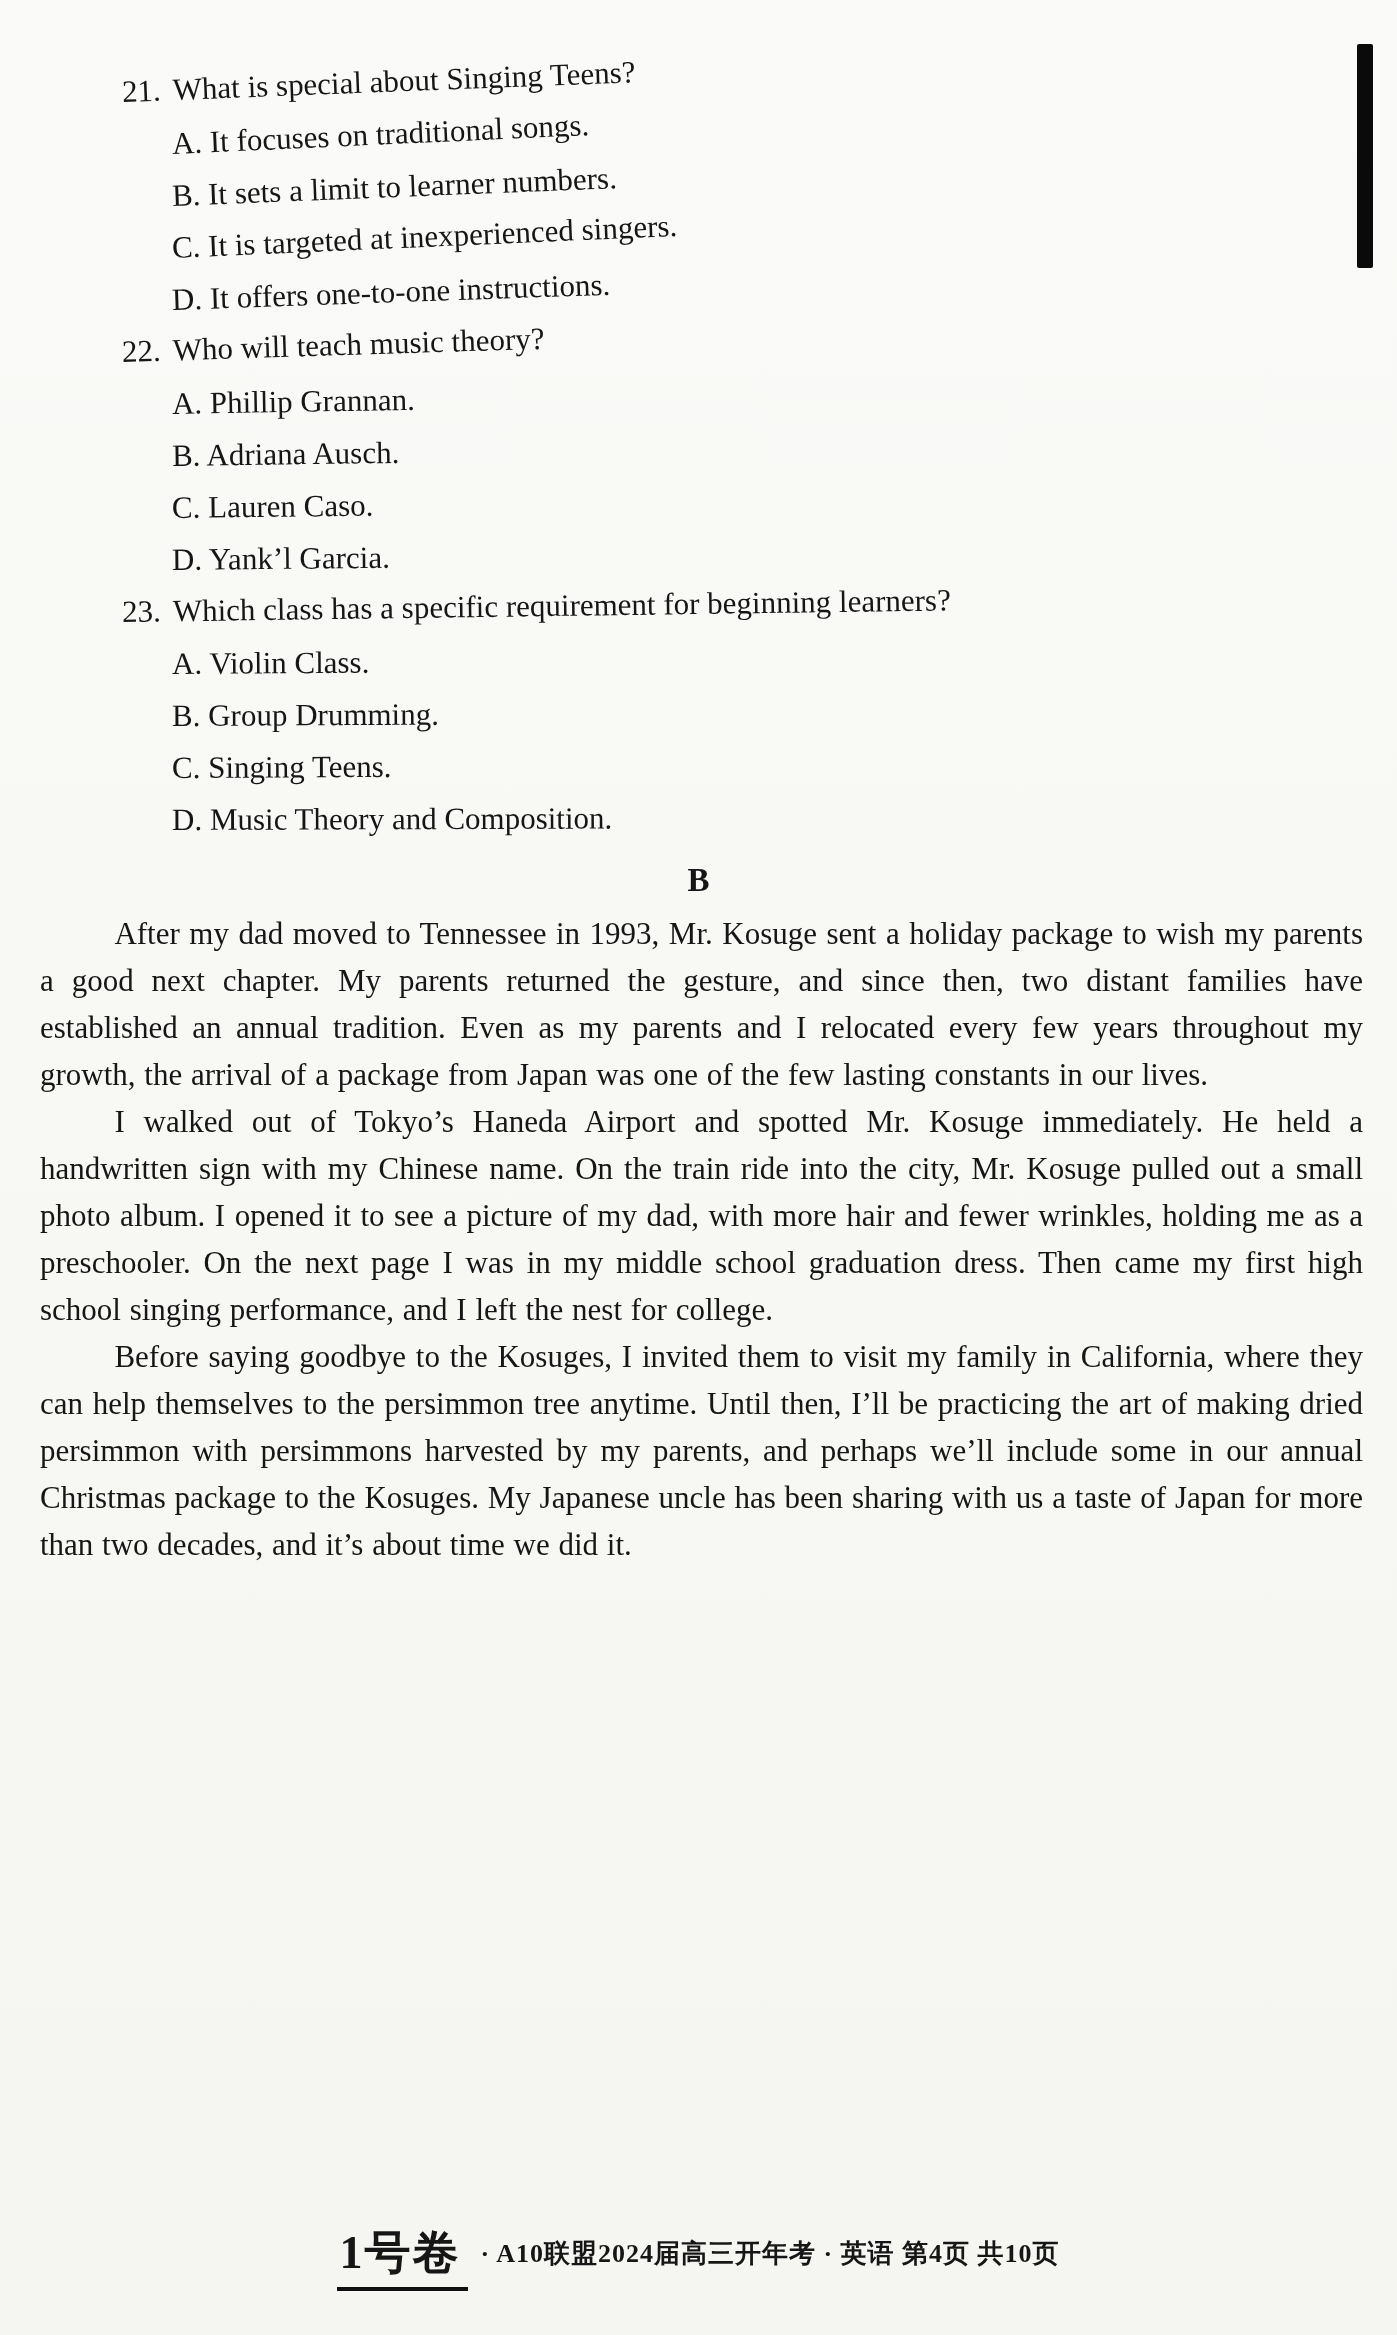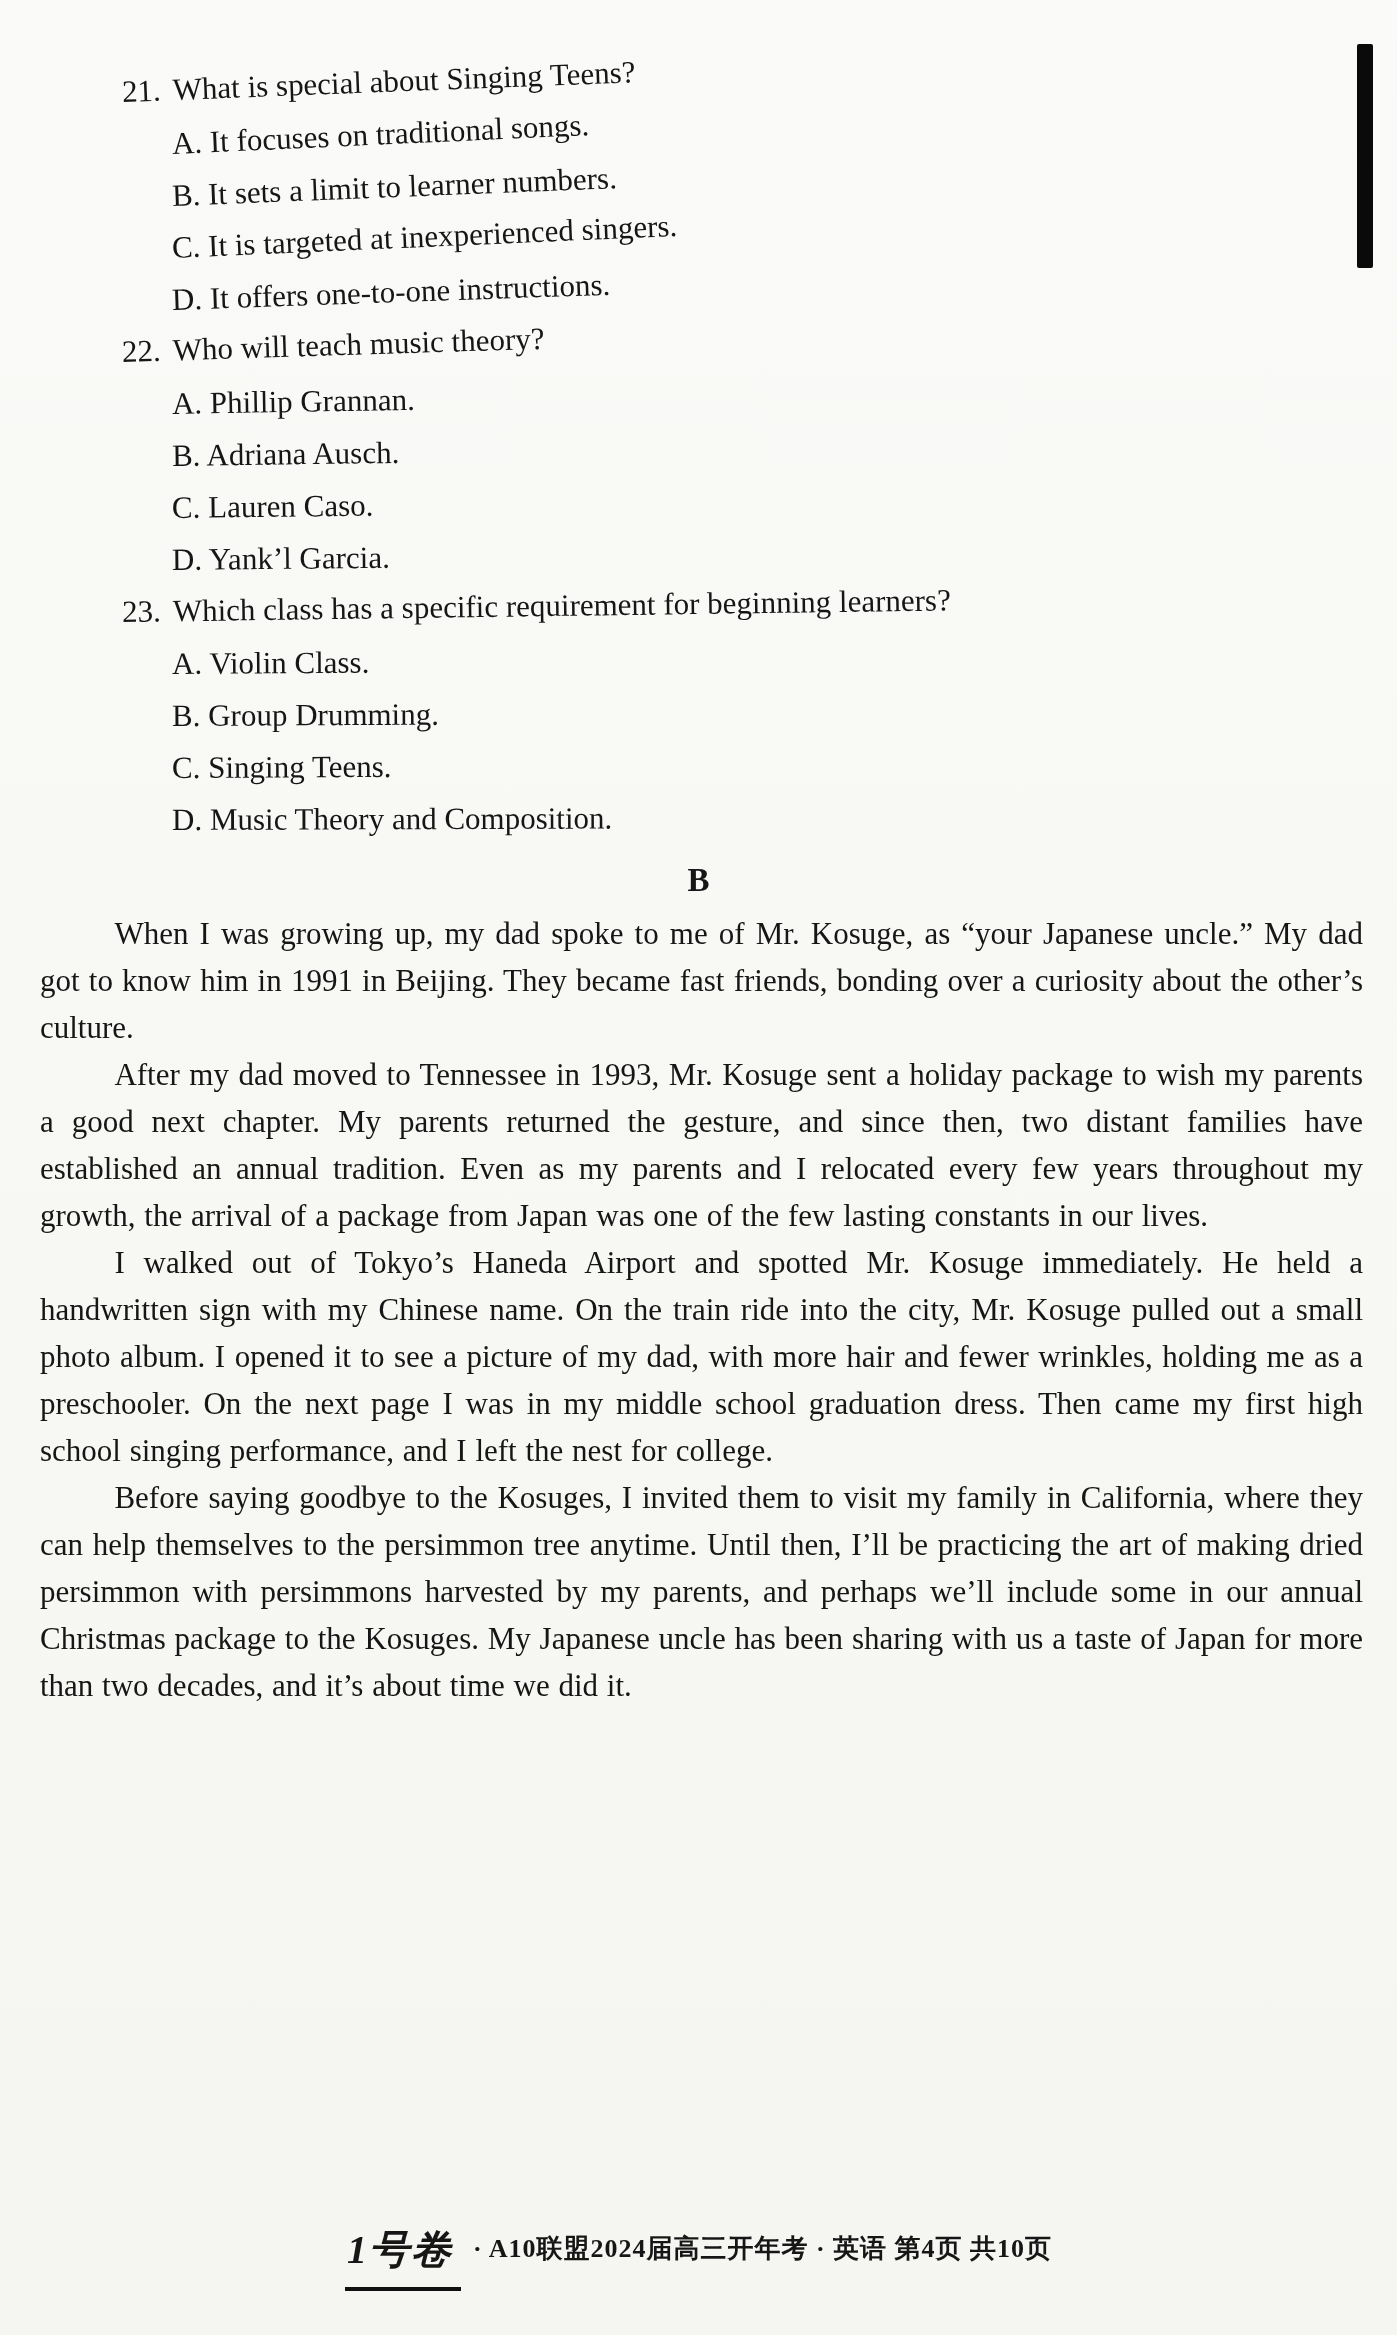--- a/index.html
+++ b/index.html
@@ -84,26 +84,25 @@
   .footer {
     position: absolute;
     bottom: 44px;
     left: 0;
     width: 100%;
     text-align: center;
     white-space: nowrap;
   }
   .brand-logo {
     display: inline-block;
-    font-style: italic;
     font-weight: bold;
-    font-size: 40px;
+    font-size: 46px;
     letter-spacing: 2px;
     border-bottom: 4px solid #101010;
-    padding: 0 8px 10px 2px;
+    padding: 0 8px 3px 2px;
     margin-right: 12px;
     vertical-align: -6px;
   }
   .footer-text {
     font-weight: bold;
     font-size: 26px;
     letter-spacing: 1px;
   }
 </style>
 </head>
@@ -137,21 +136,20 @@
     <div class="q-line q-opt">A. Violin Class.</div>
     <div class="q-line q-opt">B. Group Drumming.</div>
     <div class="q-line q-opt">C. Singing Teens.</div>
     <div class="q-line q-opt">D. Music Theory and Composition.</div>
 
   </section>
 
   <div class="section-label">B</div>
 
   <div class="passage">
-    <p>When I was growing up, my dad spoke to me of Mr. Kosuge, as “your Japanese uncle.” My dad got to know him in 1991 in Beijing. They became fast friends, bonding over a curiosity about the other’s culture.</p>
     <p>After my dad moved to Tennessee in 1993, Mr. Kosuge sent a holiday package to wish my parents a good next chapter. My parents returned the gesture, and since then, two distant families have established an annual tradition. Even as my parents and I relocated every few years throughout my growth, the arrival of a package from Japan was one of the few lasting constants in our lives.</p>
     <p>I walked out of Tokyo’s Haneda Airport and spotted Mr. Kosuge immediately. He held a handwritten sign with my Chinese name. On the train ride into the city, Mr. Kosuge pulled out a small photo album. I opened it to see a picture of my dad, with more hair and fewer wrinkles, holding me as a preschooler. On the next page I was in my middle school graduation dress. Then came my first high school singing performance, and I left the nest for college.</p>
     <p>Before saying goodbye to the Kosuges, I invited them to visit my family in California, where they can help themselves to the persimmon tree anytime. Until then, I’ll be practicing the art of making dried persimmon with persimmons harvested by my parents, and perhaps we’ll include some in our annual Christmas package to the Kosuges. My Japanese uncle has been sharing with us a taste of Japan for more than two decades, and it’s about time we did it.</p>
   </div>
 
   <div class="footer">
     <span class="brand-logo">1号卷</span><span class="footer-text">· A10联盟2024届高三开年考 · 英语  第4页  共10页</span>
   </div>
 
 </div>

